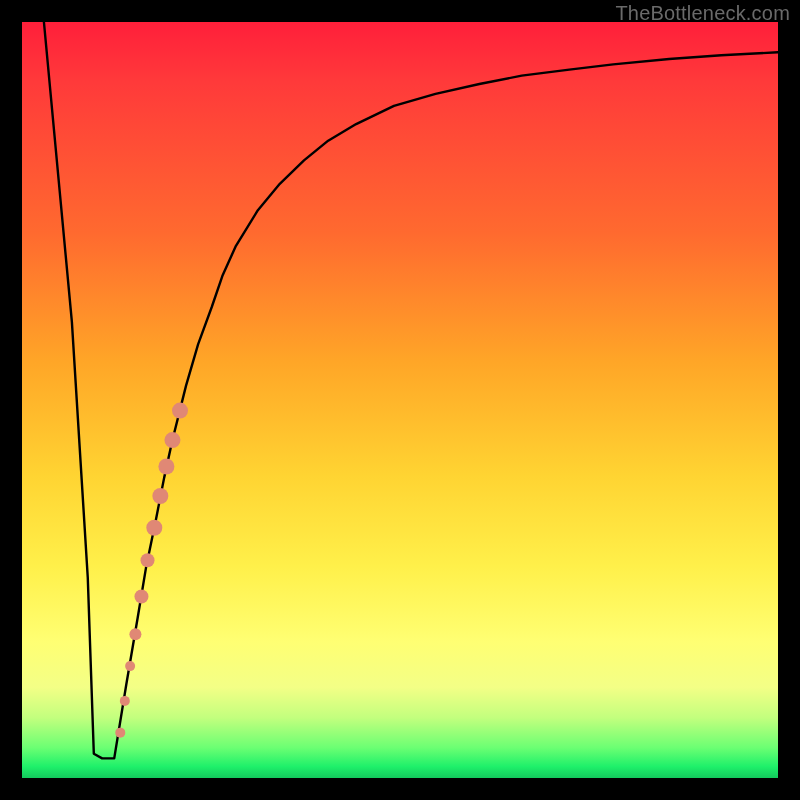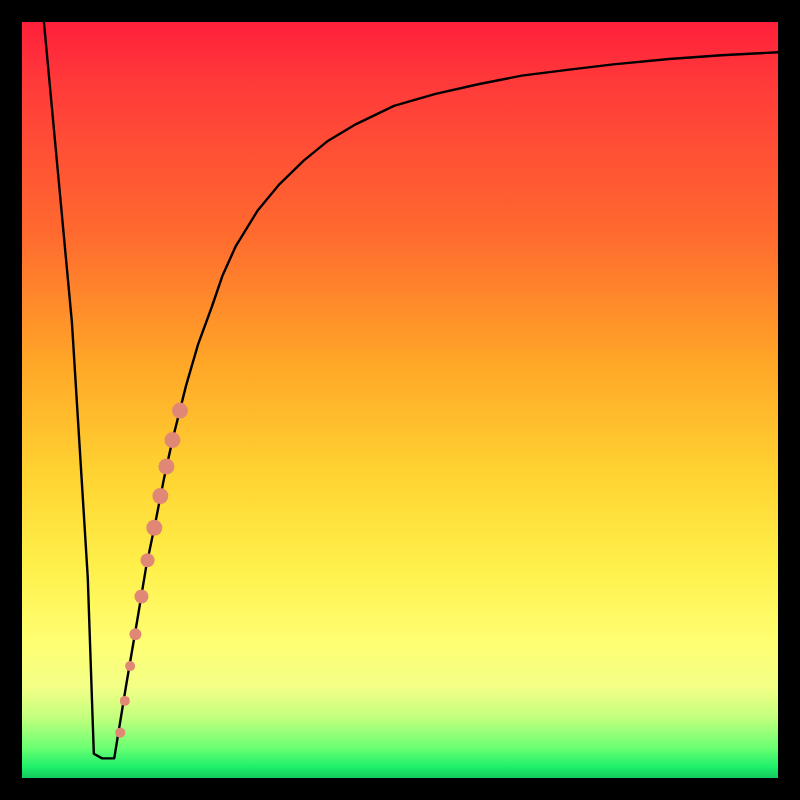--- a/index.html
+++ b/index.html
@@ -57,20 +57,21 @@
     top: 0;
     width: 800px;
     height: 800px;
     z-index: 5;
   }
 </style>
 </head>
 <body>
 
 <div class="stage">
+  <div class="watermark">TheBottleneck.com</div>
   <div class="plot-area"></div>
   <svg class="overlay" viewBox="0 0 800 800">
     <path id="curve-path" fill="none" stroke="#000000" stroke-width="2.4" stroke-linejoin="round" stroke-linecap="round" d="M43.92 22.00 L71.90 322.13 L87.77 577.66 L93.82 753.81 L102.14 758.34 L114.23 758.34 L126.33 684.26 L137.67 617.73 L145.98 567.83 L155.81 520.20 L164.13 477.87 L172.44 440.07 L186.05 385.64 L198.15 344.06 L211.76 307.01 L222.34 276.02 L235.95 245.78 L257.87 210.24 L279.80 183.78 L303.99 160.35 L328.18 140.69 L356.15 124.06 L393.95 105.92 L435.53 93.82 L479.38 83.99 L521.72 75.68 L569.34 69.63 L613.19 64.34 L669.14 59.04 L721.30 55.26 L778.00 52.24"></path>
     <g id="dots-group">
         <circle cx="120.28" cy="732.64" r="5" fill="#e08875"></circle>
         <circle cx="124.82" cy="700.89" r="5" fill="#e08875"></circle>
         <circle cx="130.11" cy="666.11" r="5" fill="#e08875"></circle>
         <circle cx="135.40" cy="634.36" r="6" fill="#e08875"></circle>
         <circle cx="141.45" cy="596.56" r="7" fill="#e08875"></circle>
         <circle cx="147.50" cy="560.27" r="7" fill="#e08875"></circle>

